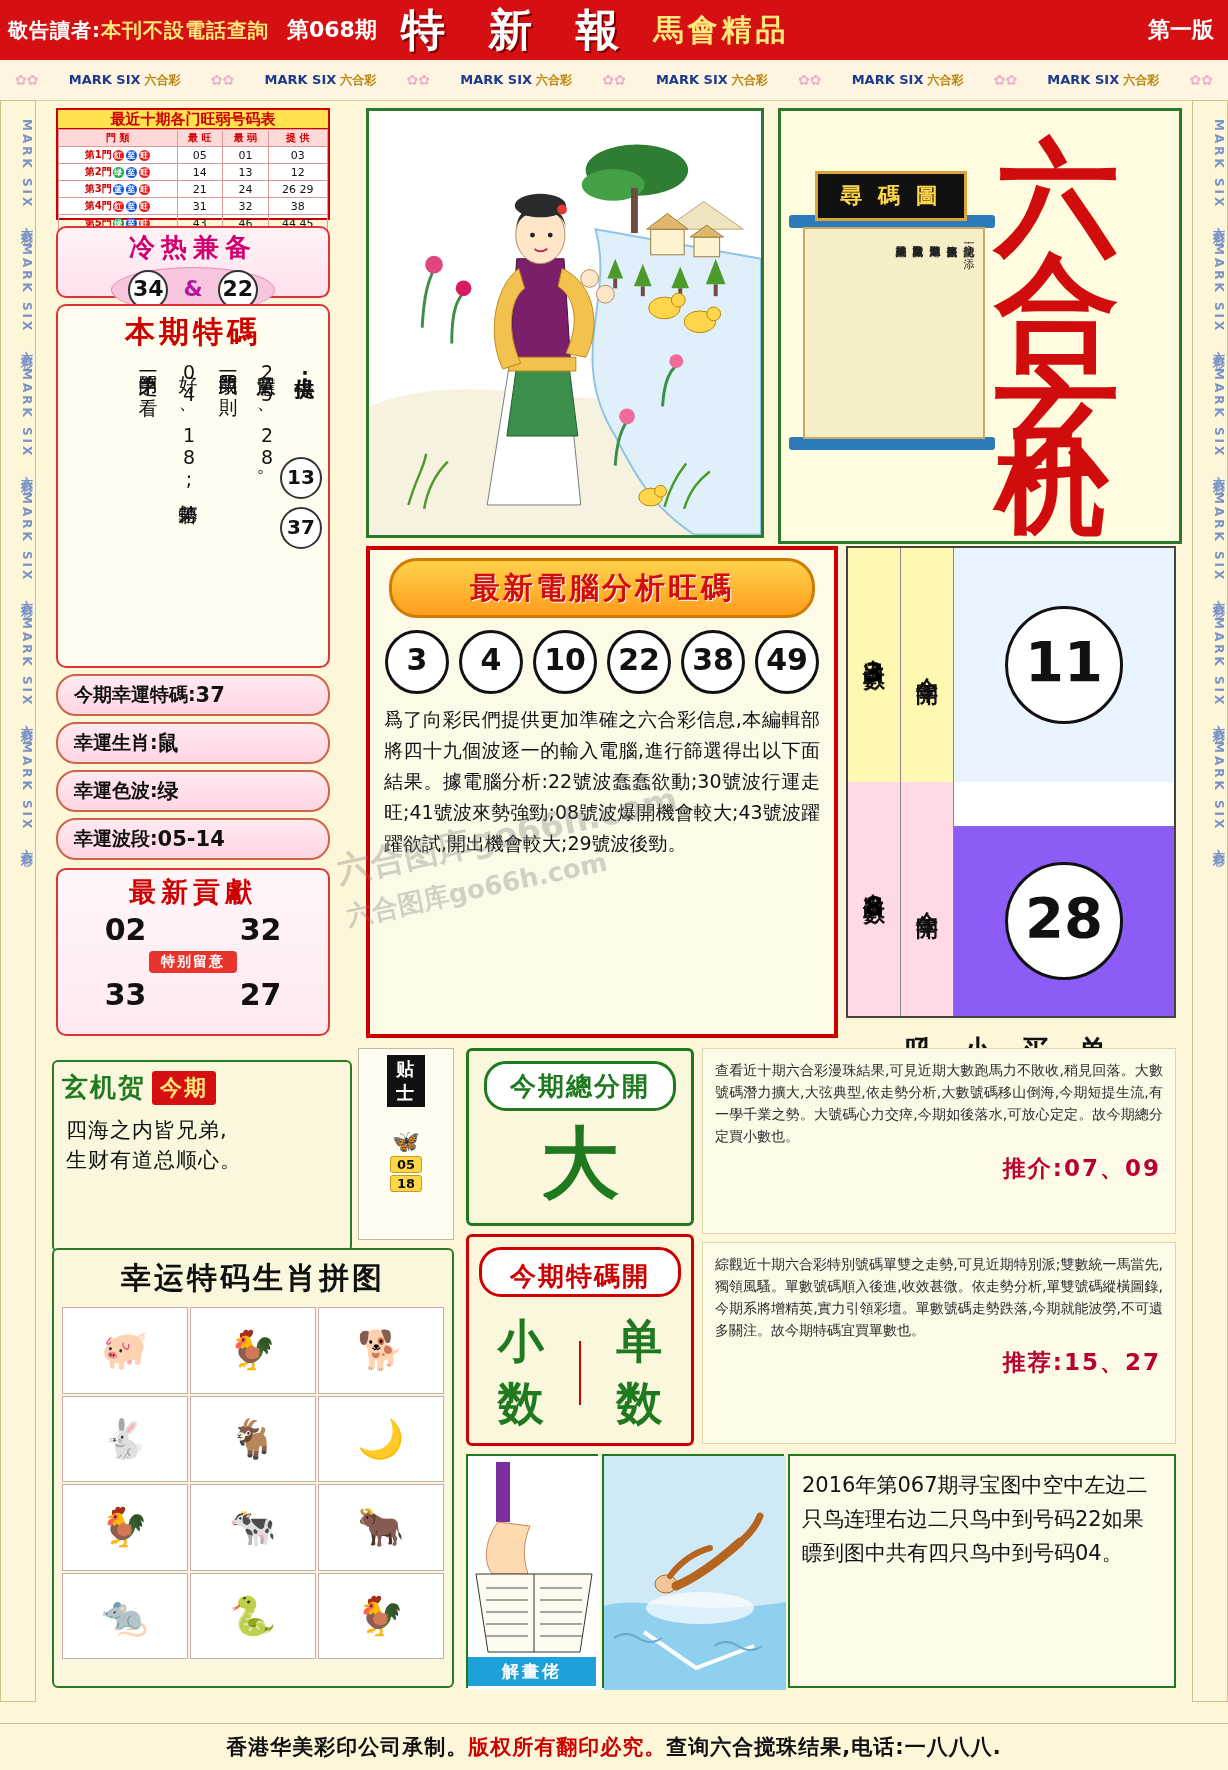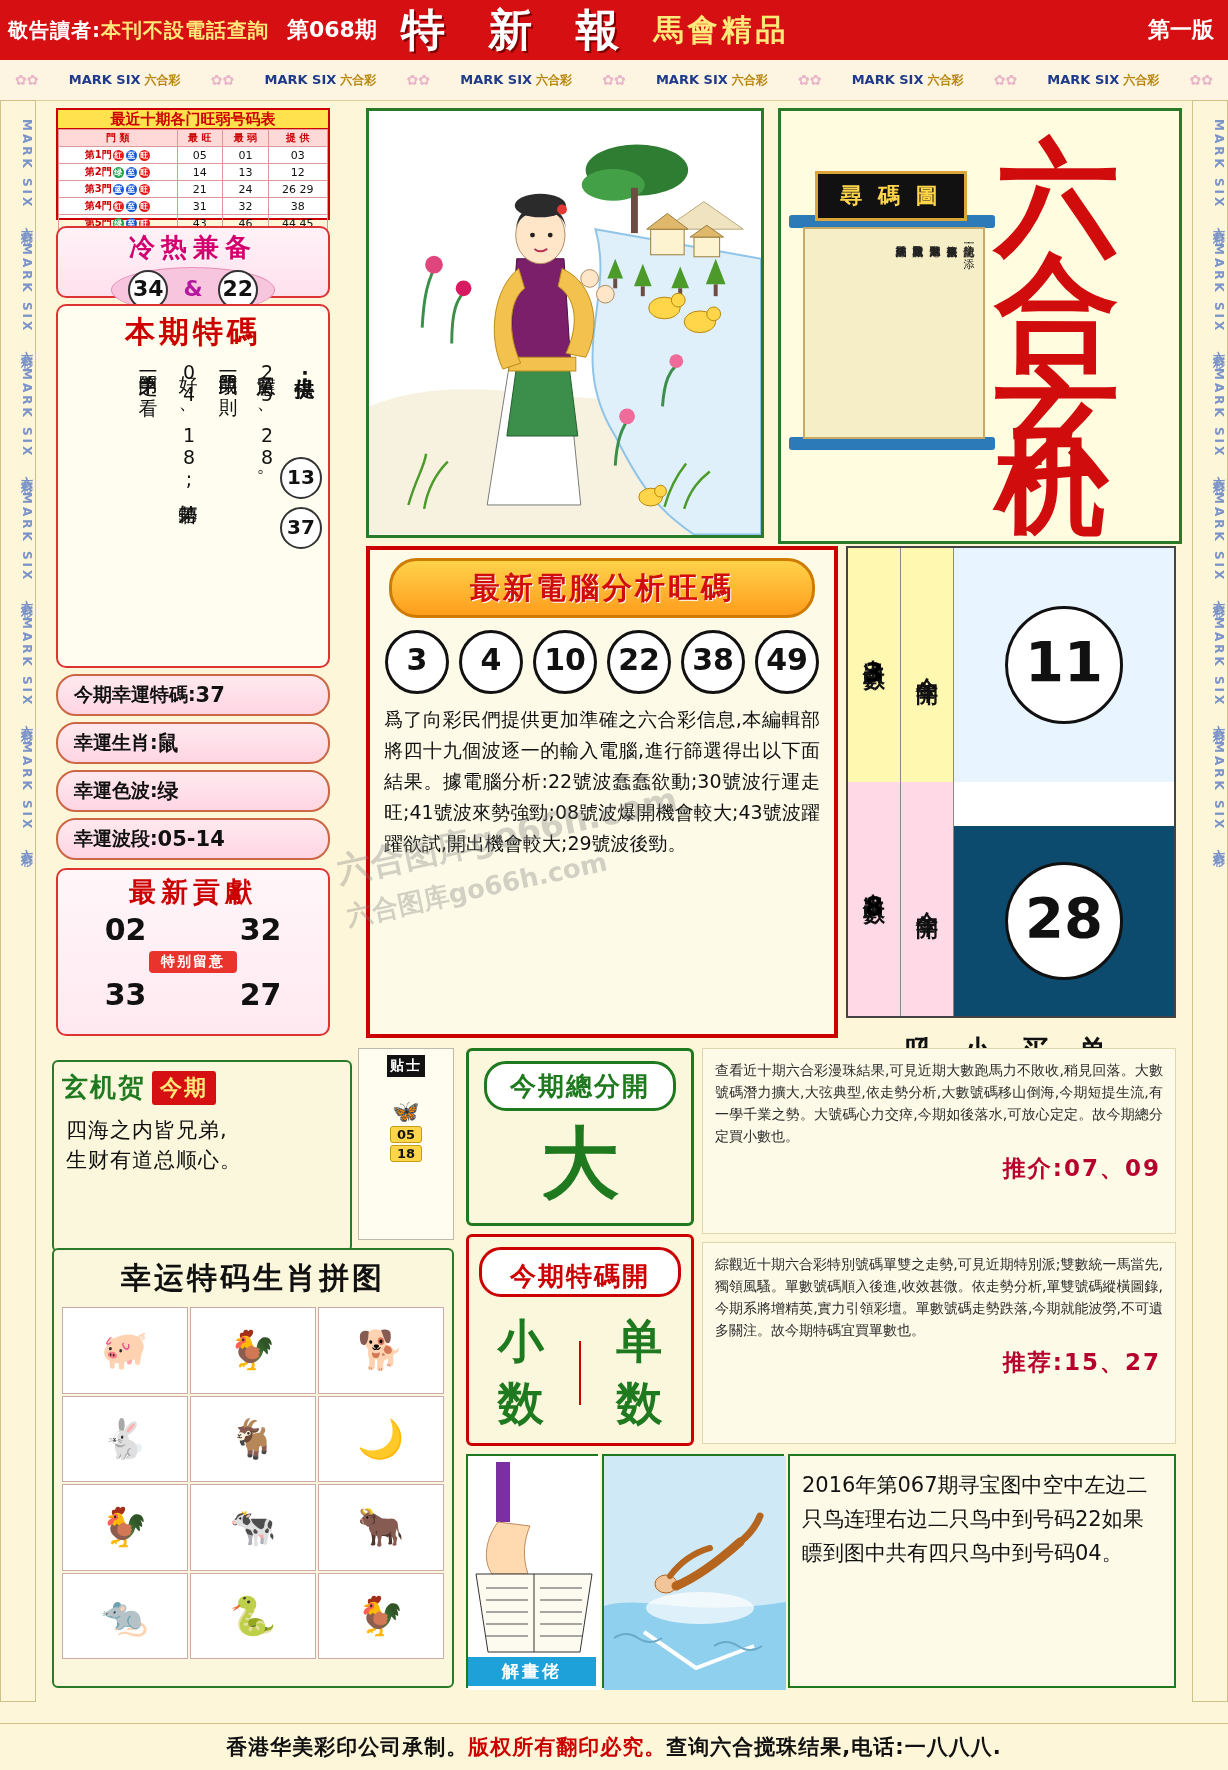--- a/index.html
+++ b/index.html
@@ -129,21 +129,21 @@
   }
   #contrib .row2{display:flex;justify-content:space-around;}
 
   #xuanji{left:16px;top:944px;width:300px;height:192px;border:2px solid #2a7a2a;border-radius:6px;background:#fbf7dd;margin-top:12px;}
   #xuanji .hdr{display:flex;align-items:center;gap:6px;padding:8px 8px 0 8px;}
   #xuanji .g1{font-size:26px;font-weight:bold;color:#1f7a1f;letter-spacing:2px;}
   #xuanji .redbox{background:#d50f12;color:#ffe97a;font-size:22px;font-weight:bold;padding:2px 8px;border-radius:3px;letter-spacing:2px;}
   #xuanji .poem{font-size:21px;color:#111;line-height:30px;padding:10px 12px;letter-spacing:1px;}
 
   #tieshi{left:322px;top:944px;width:96px;height:192px;border:1px solid #bba;background:#fffdf0;}
-  #tieshi .tag{background:#111;color:#fff;font-size:14px;font-weight:bold;text-align:center;letter-spacing:2px;padding:2px 0;width:38px;margin:6px auto 0;}
+  #tieshi .tag{background:#111;color:#fff;font-size:18px;font-weight:bold;text-align:center;letter-spacing:2px;padding:2px 0;width:38px;margin:6px auto 0;}
   #tieshi .flyA{text-align:center;font-size:22px;margin-top:22px;color:#e08a00;}
   #tieshi .n{display:block;width:30px;margin:2px auto;background:#ffd54a;border:1px solid #c59b17;border-radius:3px;font-size:13px;font-weight:bold;text-align:center;color:#111;}
 
   #zodiac{left:16px;top:1144px;width:402px;height:440px;border:2px solid #2a7a2a;border-radius:6px;background:#fbf7dd;}
   #zodiac .t{font-size:30px;font-weight:bold;color:#111;text-align:center;margin-top:8px;letter-spacing:3px;}
   #zodiac .grid{display:grid;grid-template-columns:repeat(3,1fr);grid-template-rows:repeat(4,1fr);gap:2px;padding:8px;height:368px;box-sizing:border-box;}
   #zodiac .cell{border:1px solid #caa;background:#fff;display:flex;align-items:center;justify-content:center;font-size:38px;}
 
   
   #picture{left:330px;top:4px;width:398px;height:430px;border:3px solid #2a7a2a;background:#fff;overflow:hidden;}
@@ -163,21 +163,21 @@
   }
   #analysis .txt{font-size:19px;line-height:31px;color:#111;padding:10px 14px;text-align:justify;}
 
   #stat{left:810px;top:442px;width:330px;height:472px;border:2px solid #444;background:#fff;}
   .statrow{display:flex;height:50%;box-sizing:border-box;}
   .statrow .c1{width:52px;background:#fff8b0;border-right:1px solid #888;display:flex;align-items:center;justify-content:center;}
   .statrow .c2{width:52px;background:#fff8b0;border-right:1px solid #888;display:flex;align-items:center;justify-content:center;}
   .statrow .c3{flex:1;background:#e8f4ff;display:flex;align-items:center;justify-content:center;}
   .statrow.b1 .c1{background:#fff8b0;} .statrow.b1 .c2{background:#fff8b0;}
   .statrow.b2 .c1{background:#ffd9e6;} .statrow.b2 .c2{background:#ffd9e6;}
-  .statrow.b2 .c3{background:#0c4a6e;margin-top:44px;}
+  .statrow.b2 .c3{background:#8b5cf6;margin-top:44px;}
   .vlab{writing-mode:vertical-rl;text-orientation:upright;font-size:22px;font-weight:bold;color:#111;letter-spacing:4px;}
   .bigball{
     width:112px;height:112px;border-radius:50%;border:3px solid #111;background:#fff;
     font-size:56px;font-weight:bold;line-height:106px;text-align:center;color:#111;
   }
   .statrow .c1 .cnt{font-size:26px;font-weight:bold;margin-top:4px;}
   .c1inner{display:flex;flex-direction:column;align-items:center;justify-content:center;height:100%;}
 
   #slogan{left:810px;top:922px;width:330px;height:50px;display:flex;align-items:center;justify-content:center;}
   #slogan span{font-size:28px;font-weight:bold;color:#111;letter-spacing:10px;}

